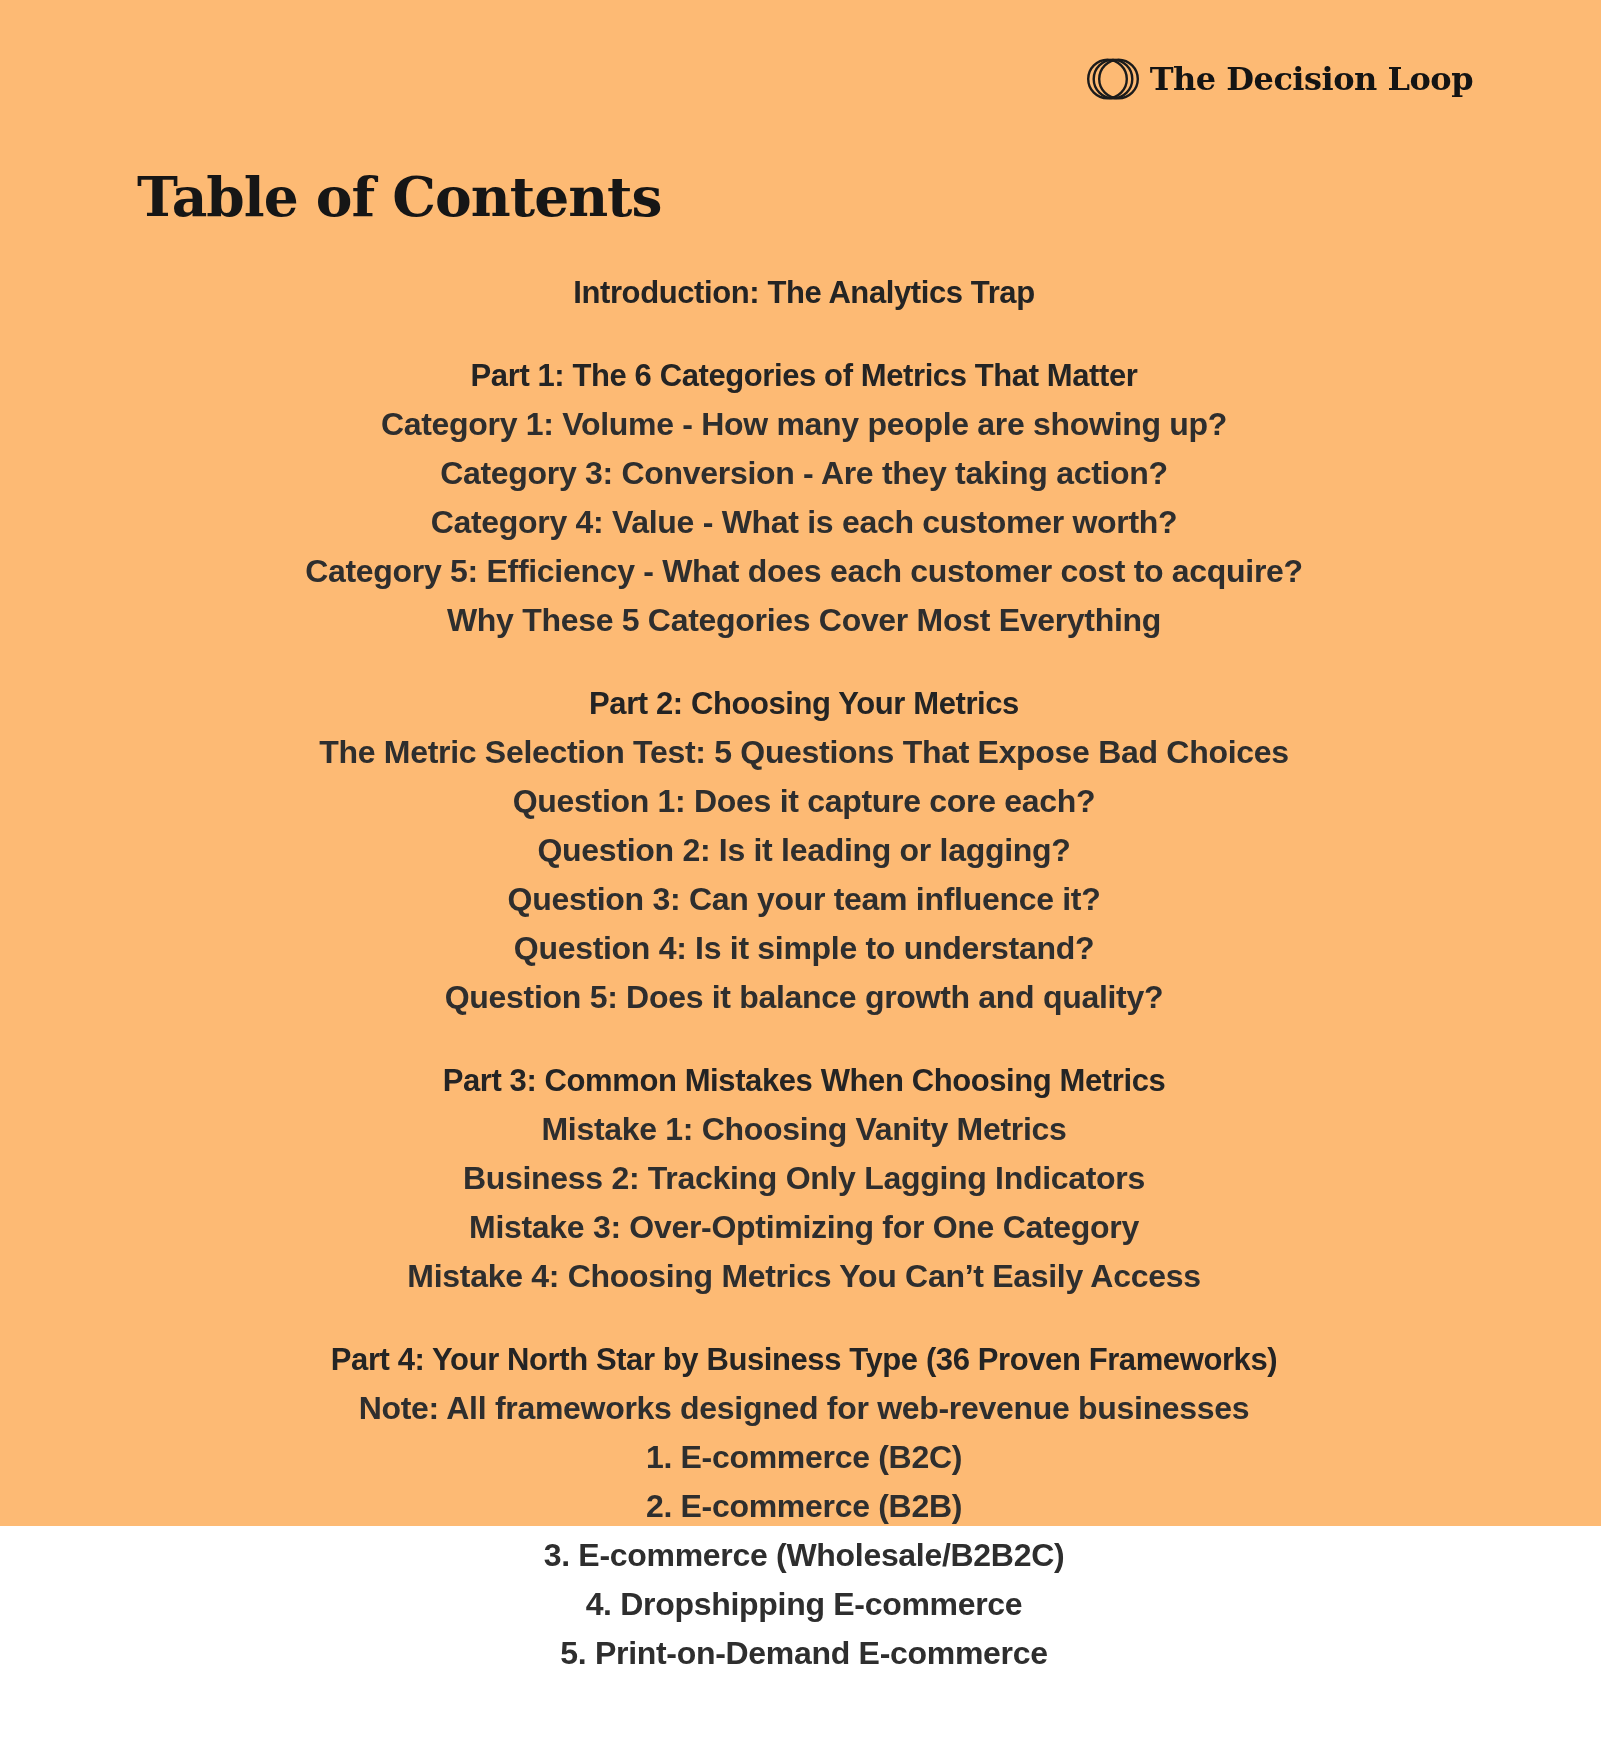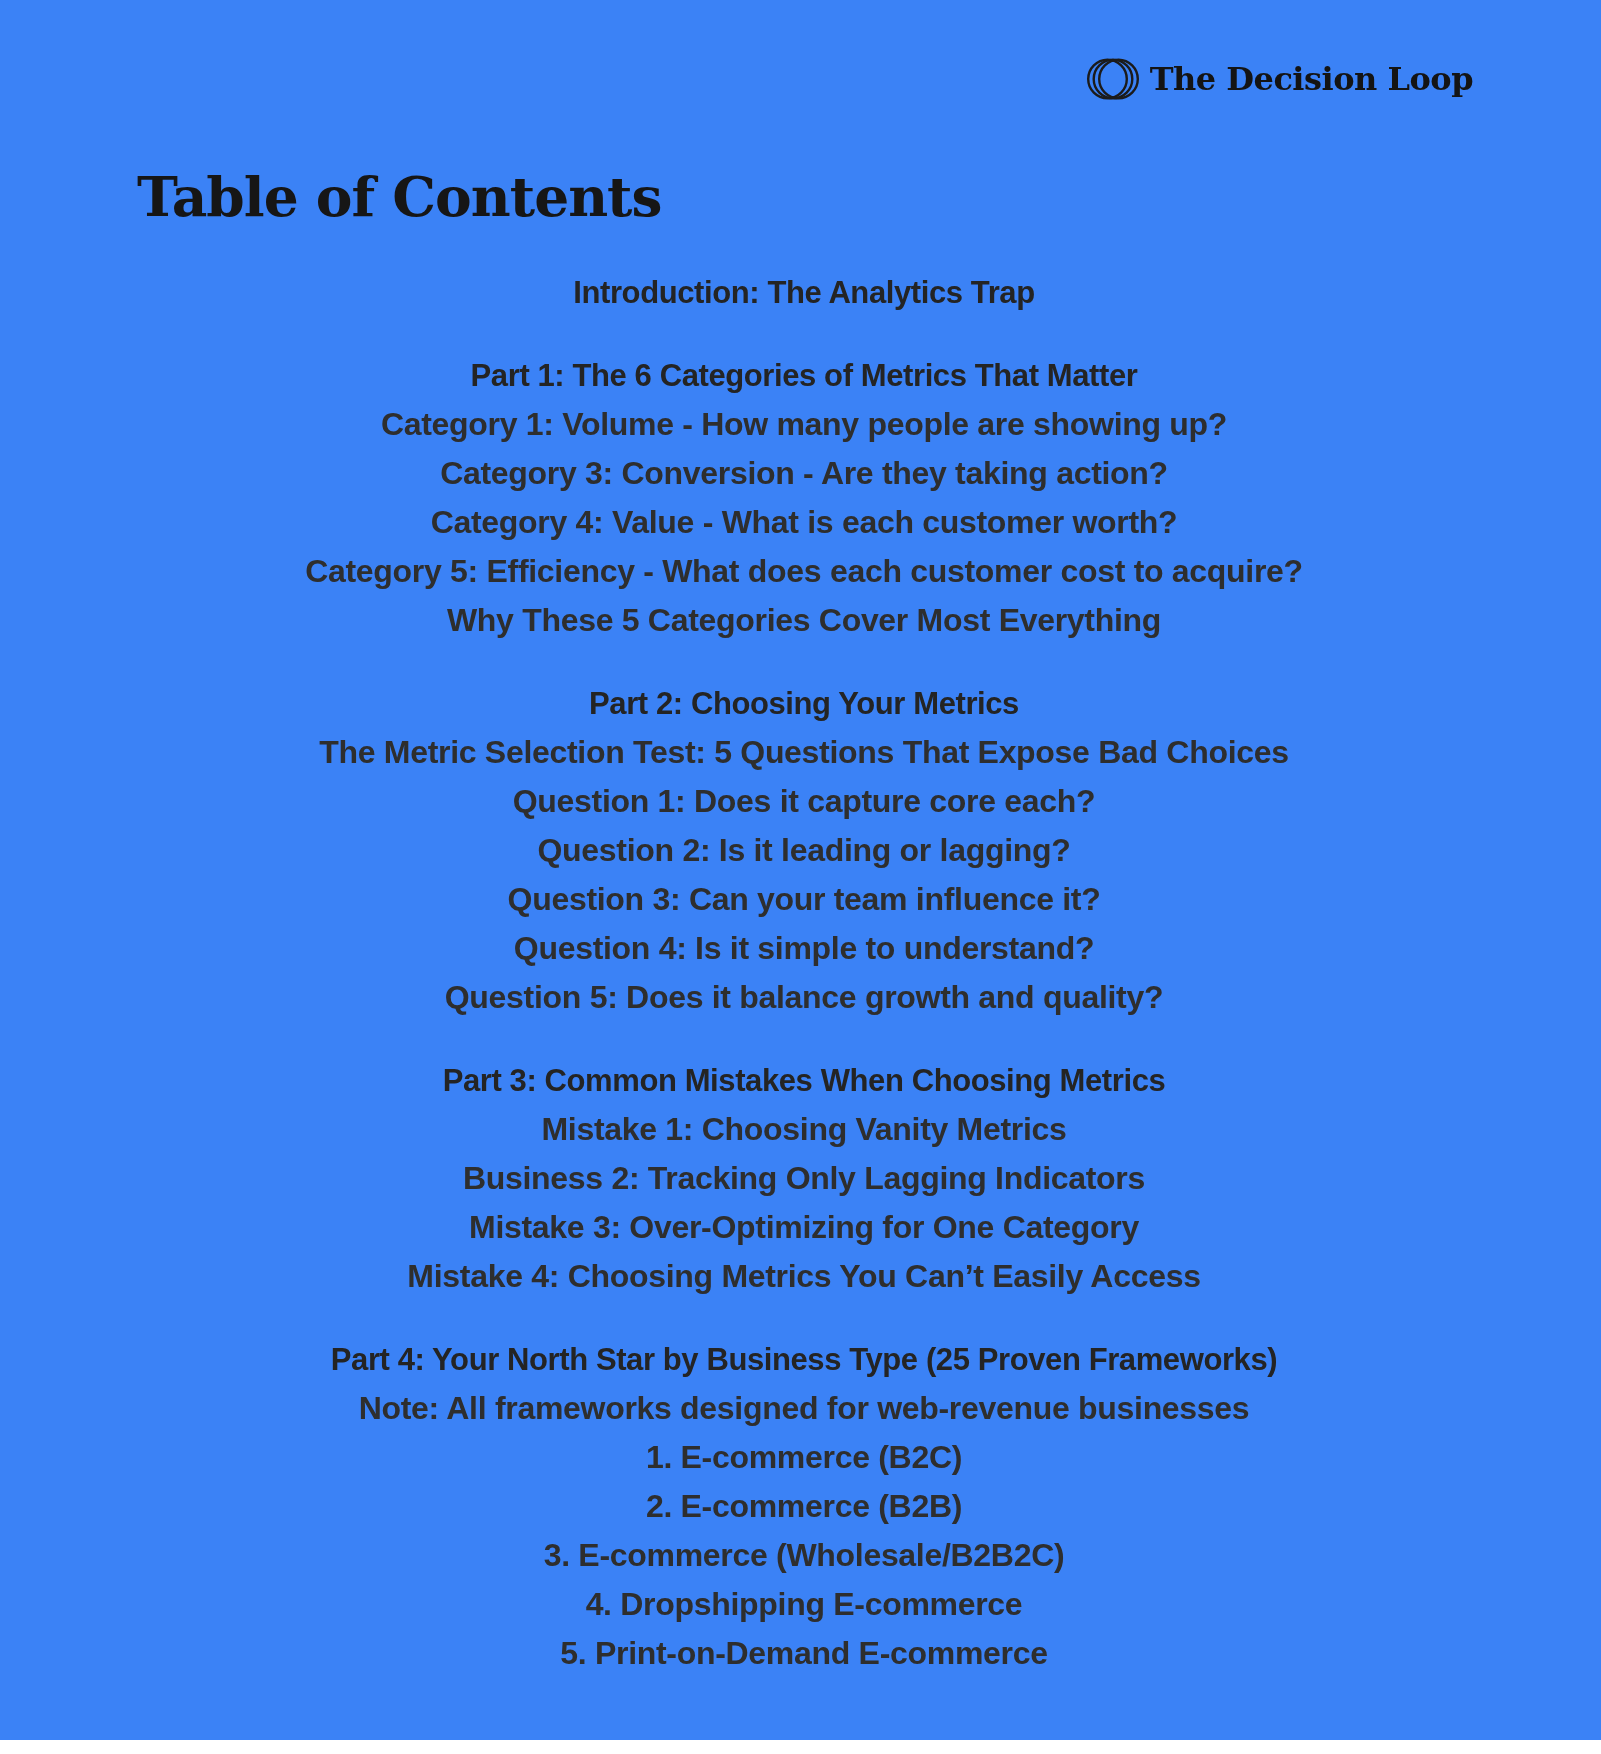--- a/index.html
+++ b/index.html
@@ -5,22 +5,22 @@
   * { margin: 0; padding: 0; box-sizing: border-box; }
   html, body { width: 1601px; height: 1754px; overflow: hidden; }
   body {
     background: #ffffff;
     font-family: "Liberation Sans", sans-serif;
     color: #2e2e2e;
   }
   .page {
     position: relative;
     width: 1601px;
-    height: 1740px;
-    background: #3b82f6;
+    height: 1526px;
+    background: #fdba74;
   }
   .header {
     display: flex;
     justify-content: flex-end;
     align-items: center;
     padding: 56px 128px 0 0;
   }
   .brand {
     display: flex;
     align-items: center;
@@ -112,21 +112,21 @@
 
       <div class="toc-section">
         <p class="toc-heading">Part 3: Common Mistakes When Choosing Metrics</p>
         <p class="toc-line">Mistake 1: Choosing Vanity Metrics</p>
         <p class="toc-line">Business 2: Tracking Only Lagging Indicators</p>
         <p class="toc-line">Mistake 3: Over-Optimizing for One Category</p>
         <p class="toc-line">Mistake 4: Choosing Metrics You Can’t Easily Access</p>
       </div>
 
       <div class="toc-section">
-        <p class="toc-heading">Part 4: Your North Star by Business Type (25 Proven Frameworks)</p>
+        <p class="toc-heading">Part 4: Your North Star by Business Type (36 Proven Frameworks)</p>
         <p class="toc-line">Note: All frameworks designed for web-revenue businesses</p>
         <p class="toc-line">1. E-commerce (B2C)</p>
         <p class="toc-line">2. E-commerce (B2B)</p>
         <p class="toc-line">3. E-commerce (Wholesale/B2B2C)</p>
         <p class="toc-line">4. Dropshipping E-commerce</p>
         <p class="toc-line">5. Print-on-Demand E-commerce</p>
       </div>
 
     </div>
   </div>

